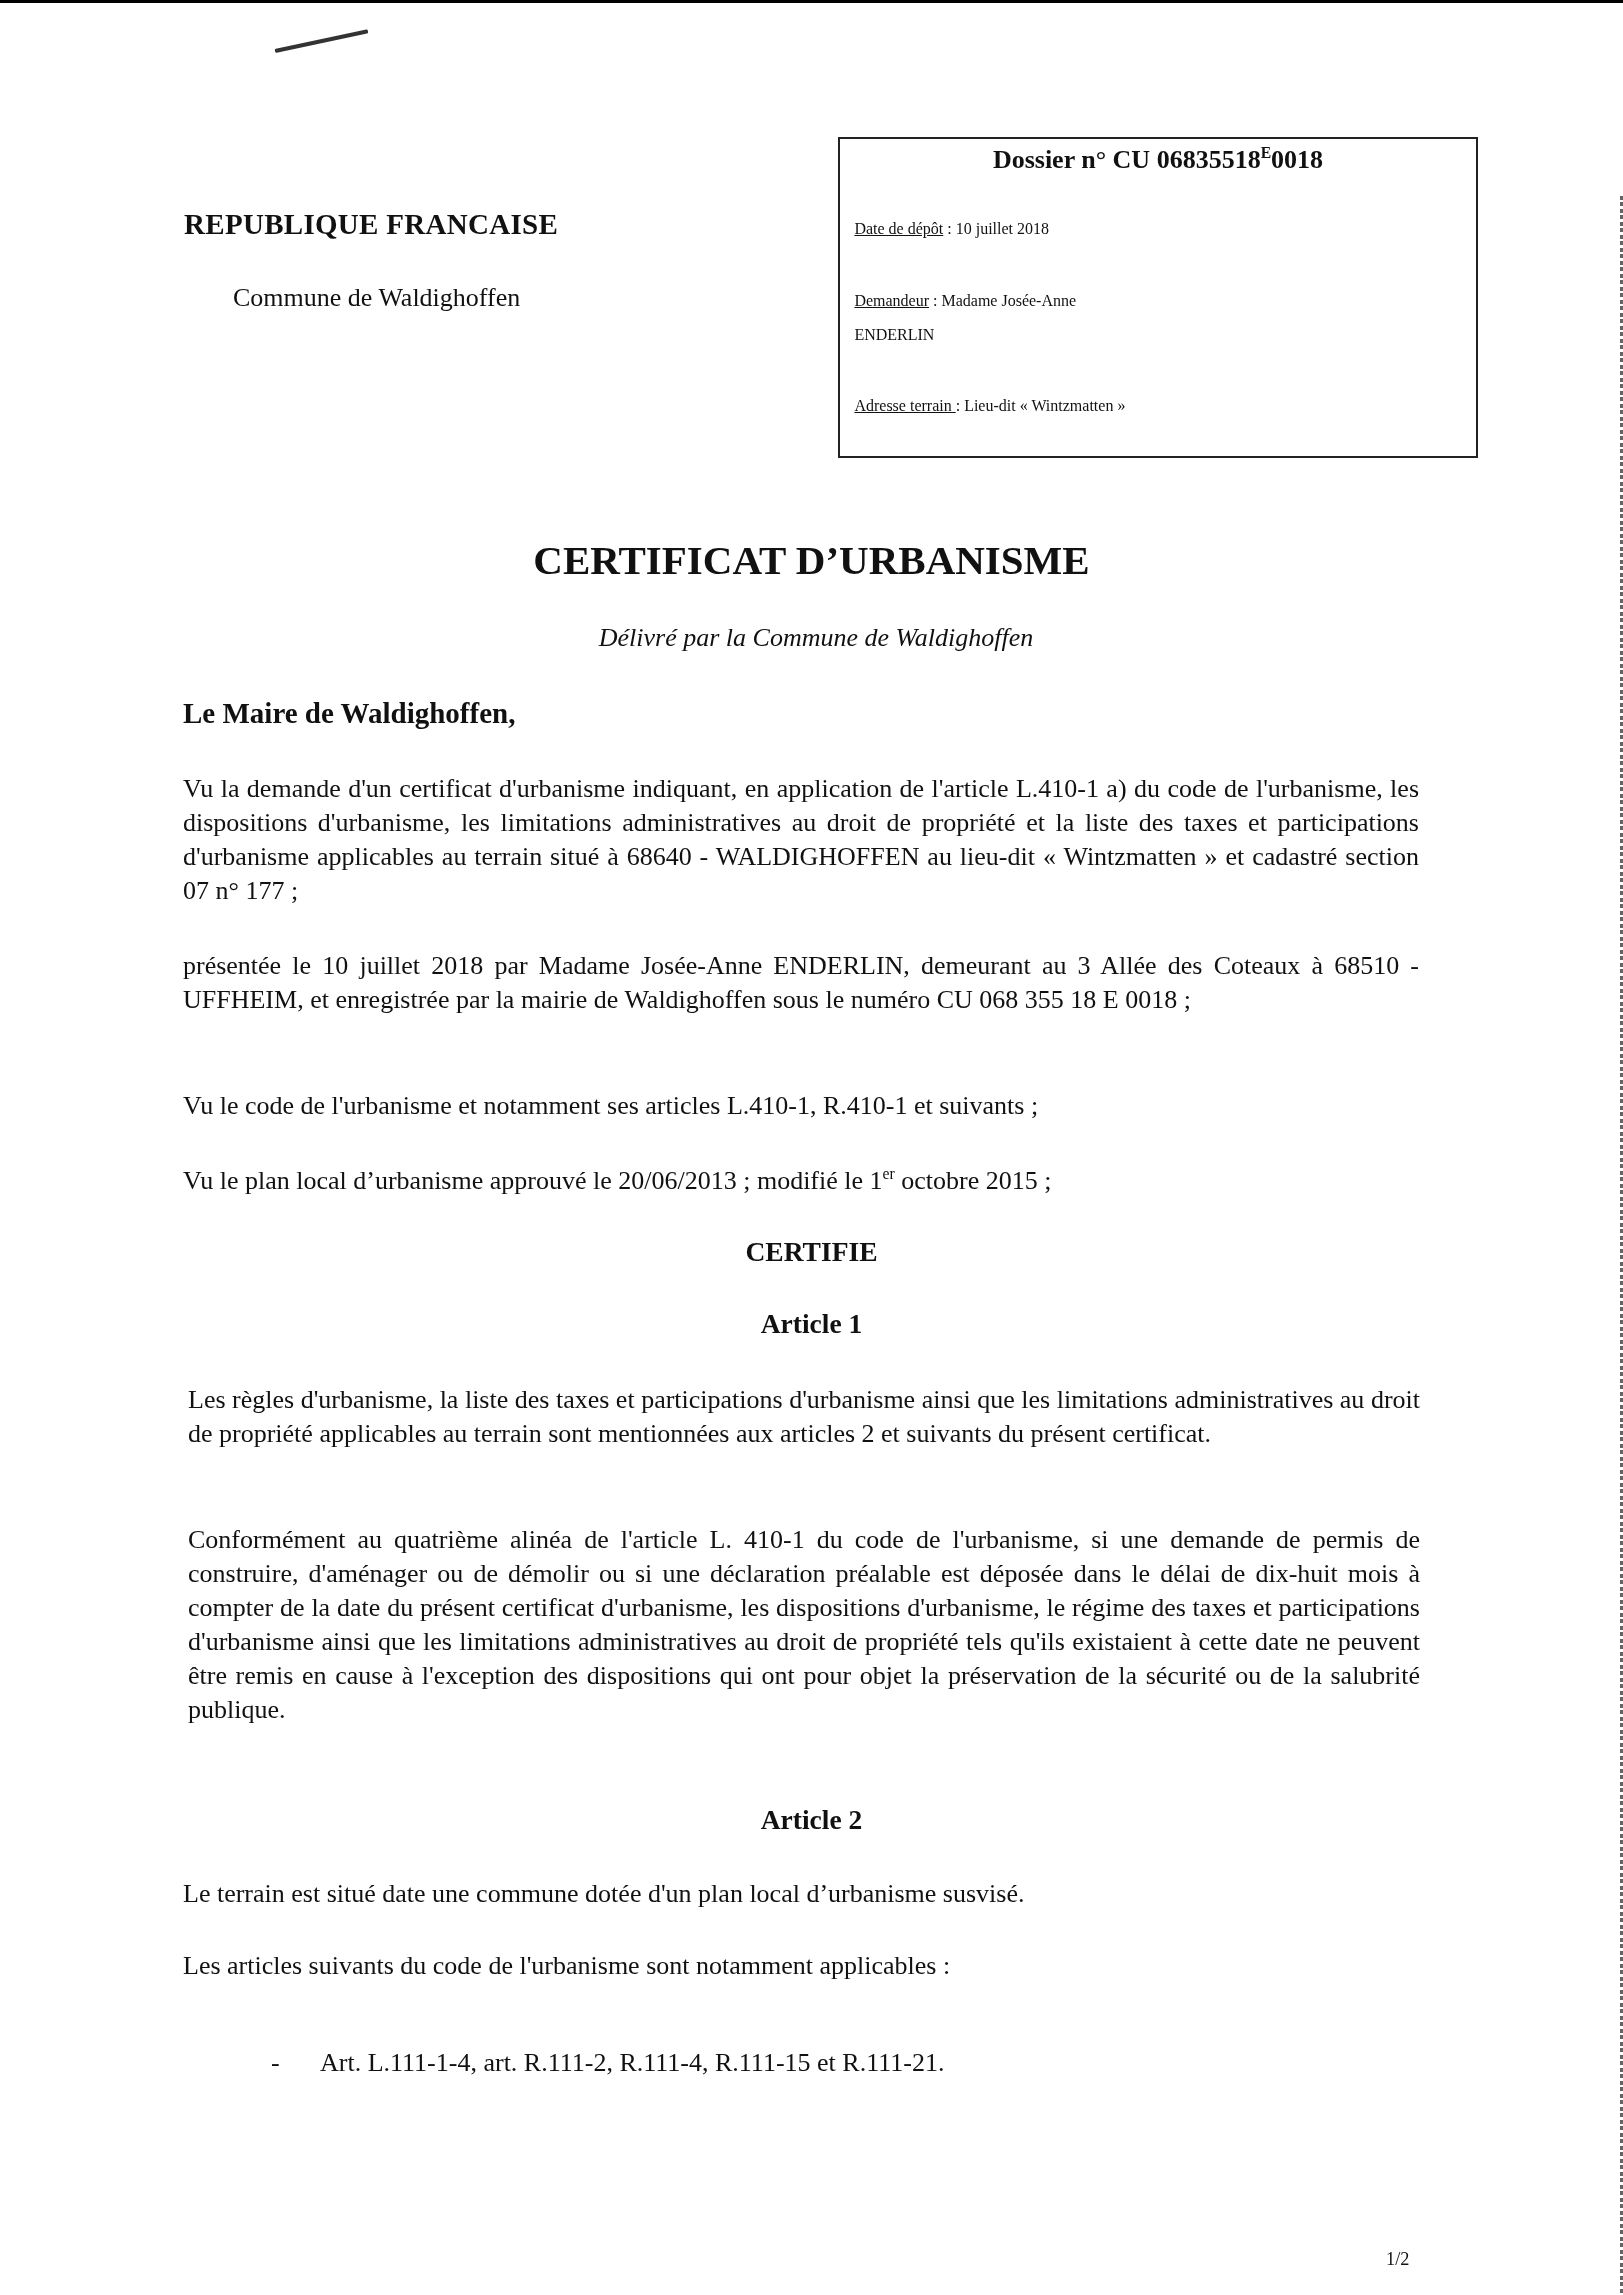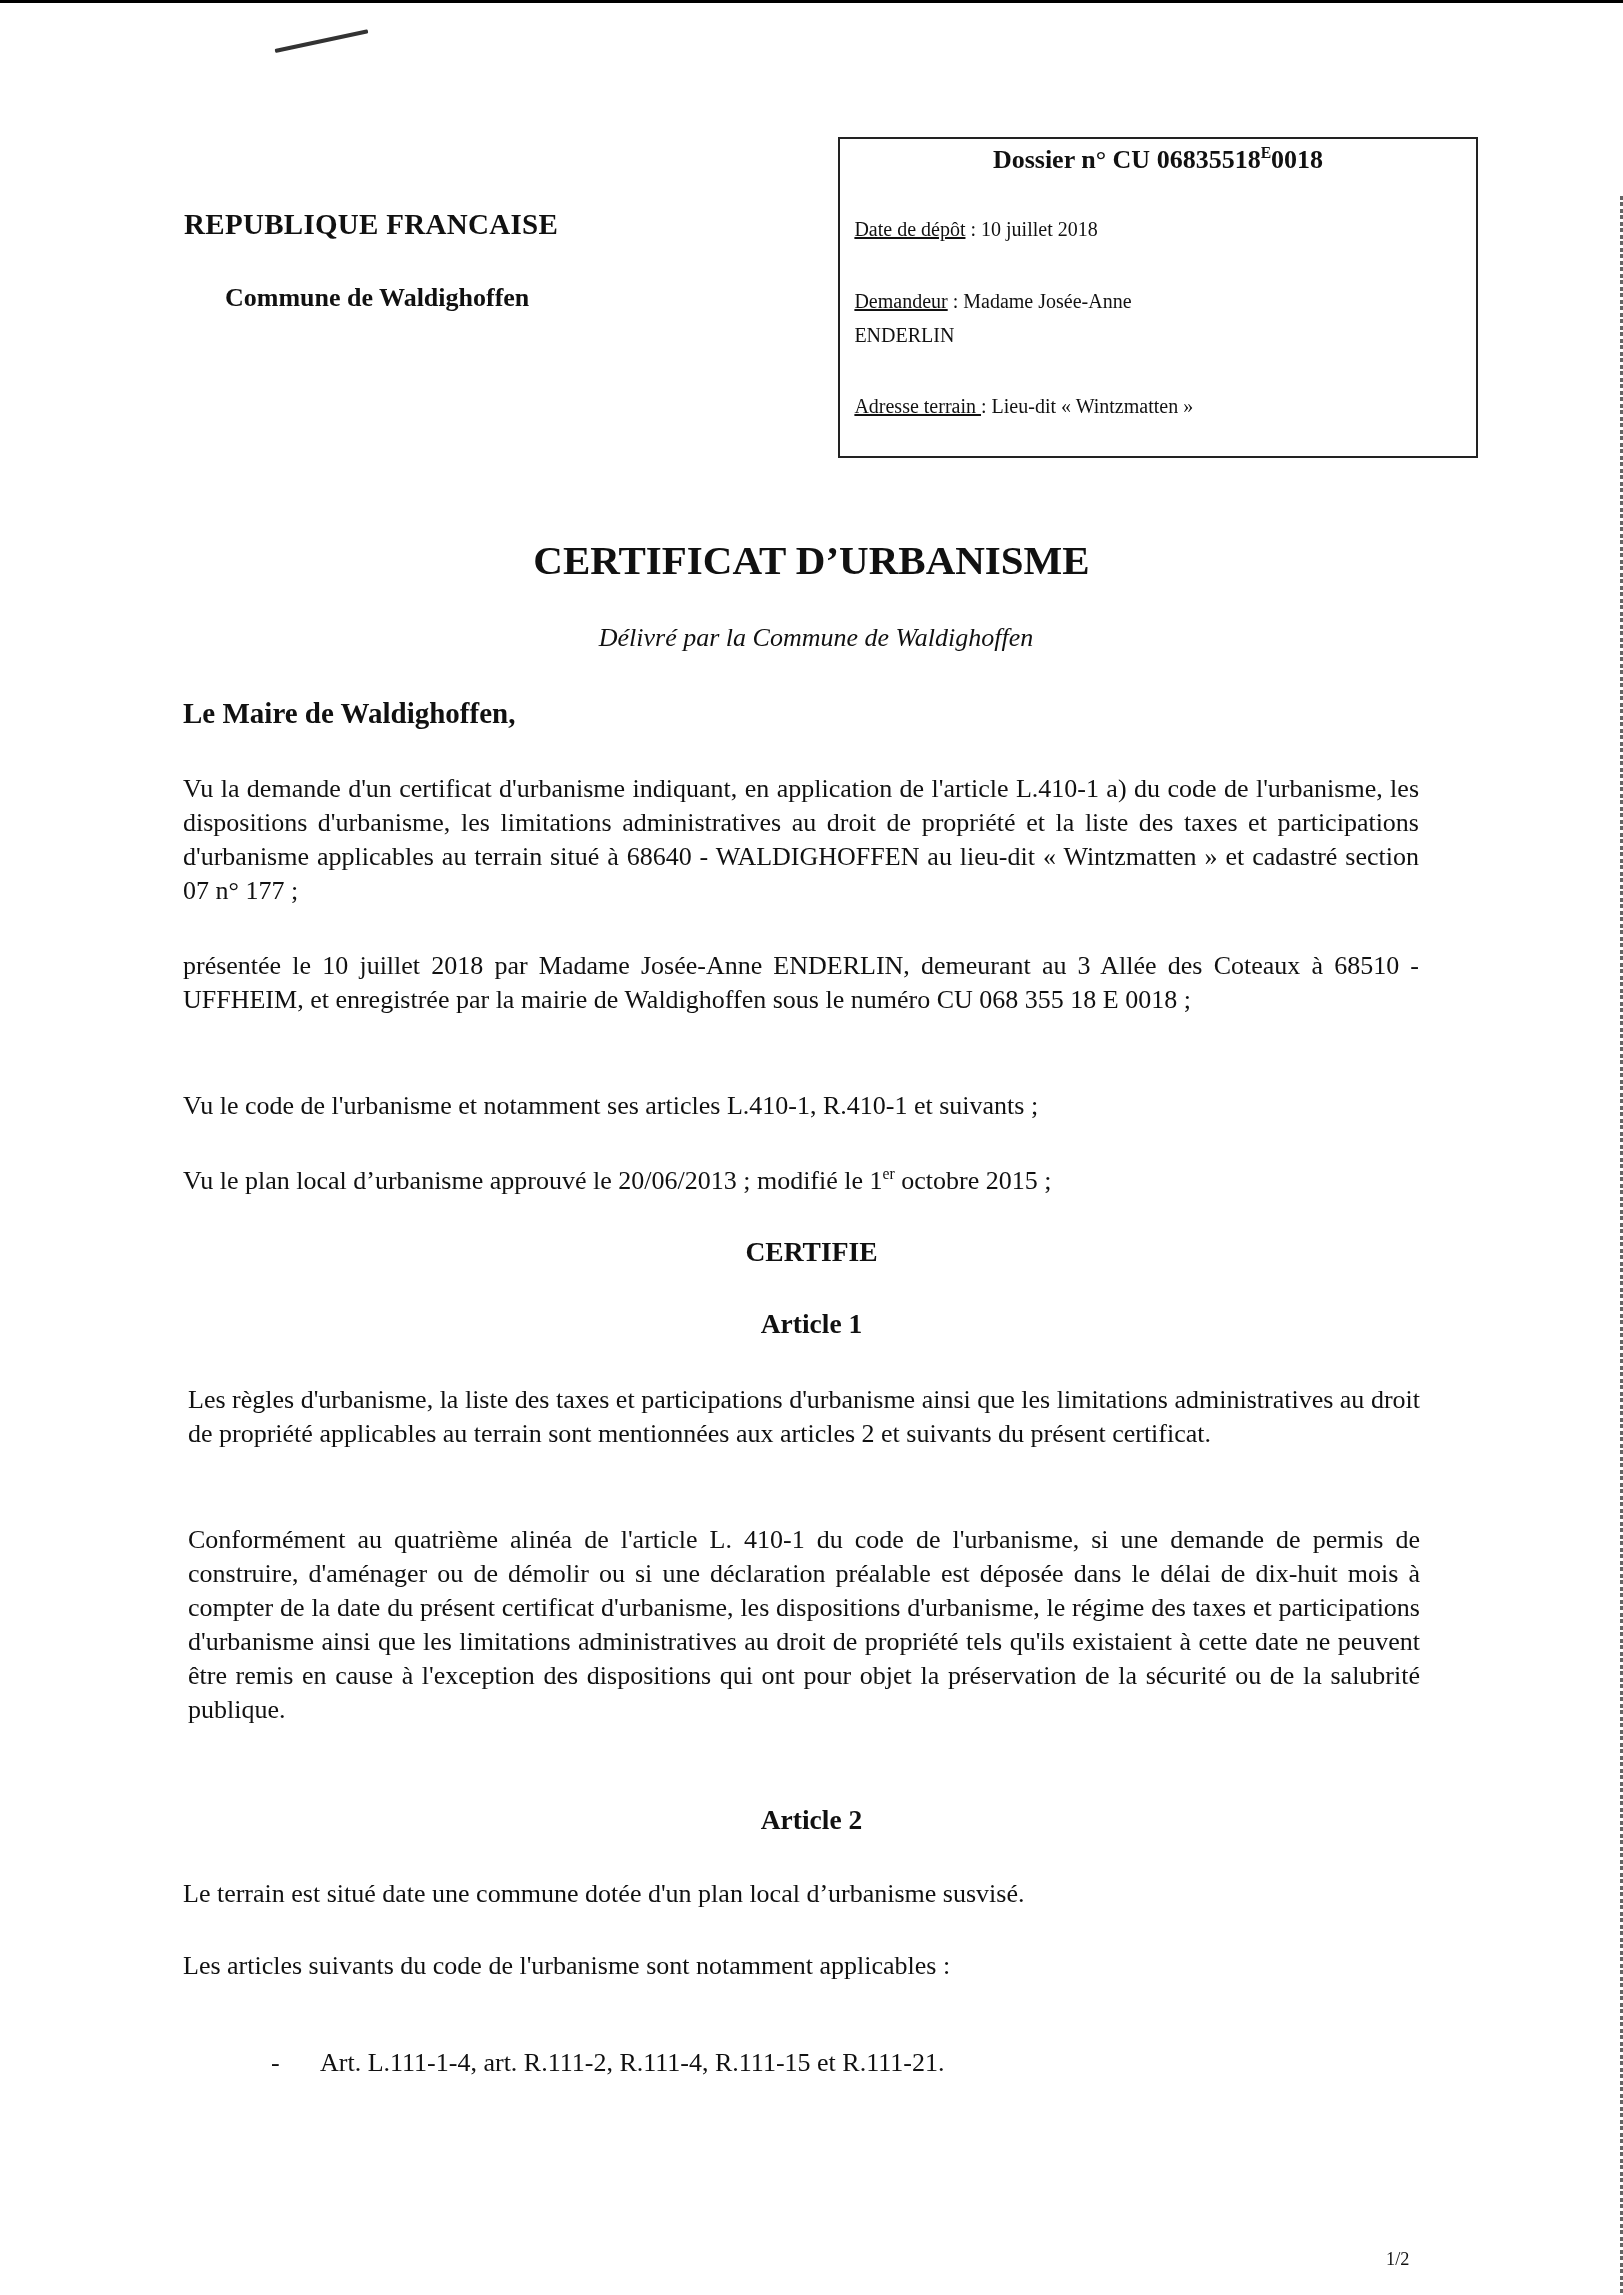--- a/index.html
+++ b/index.html
@@ -44,24 +44,23 @@
     .republique {
       position: absolute;
       left: 184px;
       top: 208px;
       font-size: 29px;
       font-weight: bold;
       letter-spacing: 0.3px;
     }
     .commune {
       position: absolute;
-      left: 225px;
+      left: 233px;
       top: 283px;
       font-size: 26px;
-      font-weight: bold;
     }
     .dossier-box {
       position: absolute;
       left: 838px;
       top: 137px;
       width: 640px;
       height: 321px;
       border: 2px solid #222;
       box-sizing: border-box;
     }
@@ -70,21 +69,21 @@
       left: 0; right: 0;
       top: 5.2px;
       text-align: center;
       font-size: 26px;
       font-weight: bold;
     }
     .dossier-title sup { font-size: 15.7px; }
     .box-line {
       position: absolute;
       left: 14.4px;
-      font-size: 20px;
+      font-size: 16px;
       line-height: 34px;
     }
     .box-label { text-decoration: underline; }
     .cert-title {
       position: absolute;
       left: 0; right: 0;
       top: 536px;
       text-align: center;
       font-size: 41px;
       font-weight: bold;

